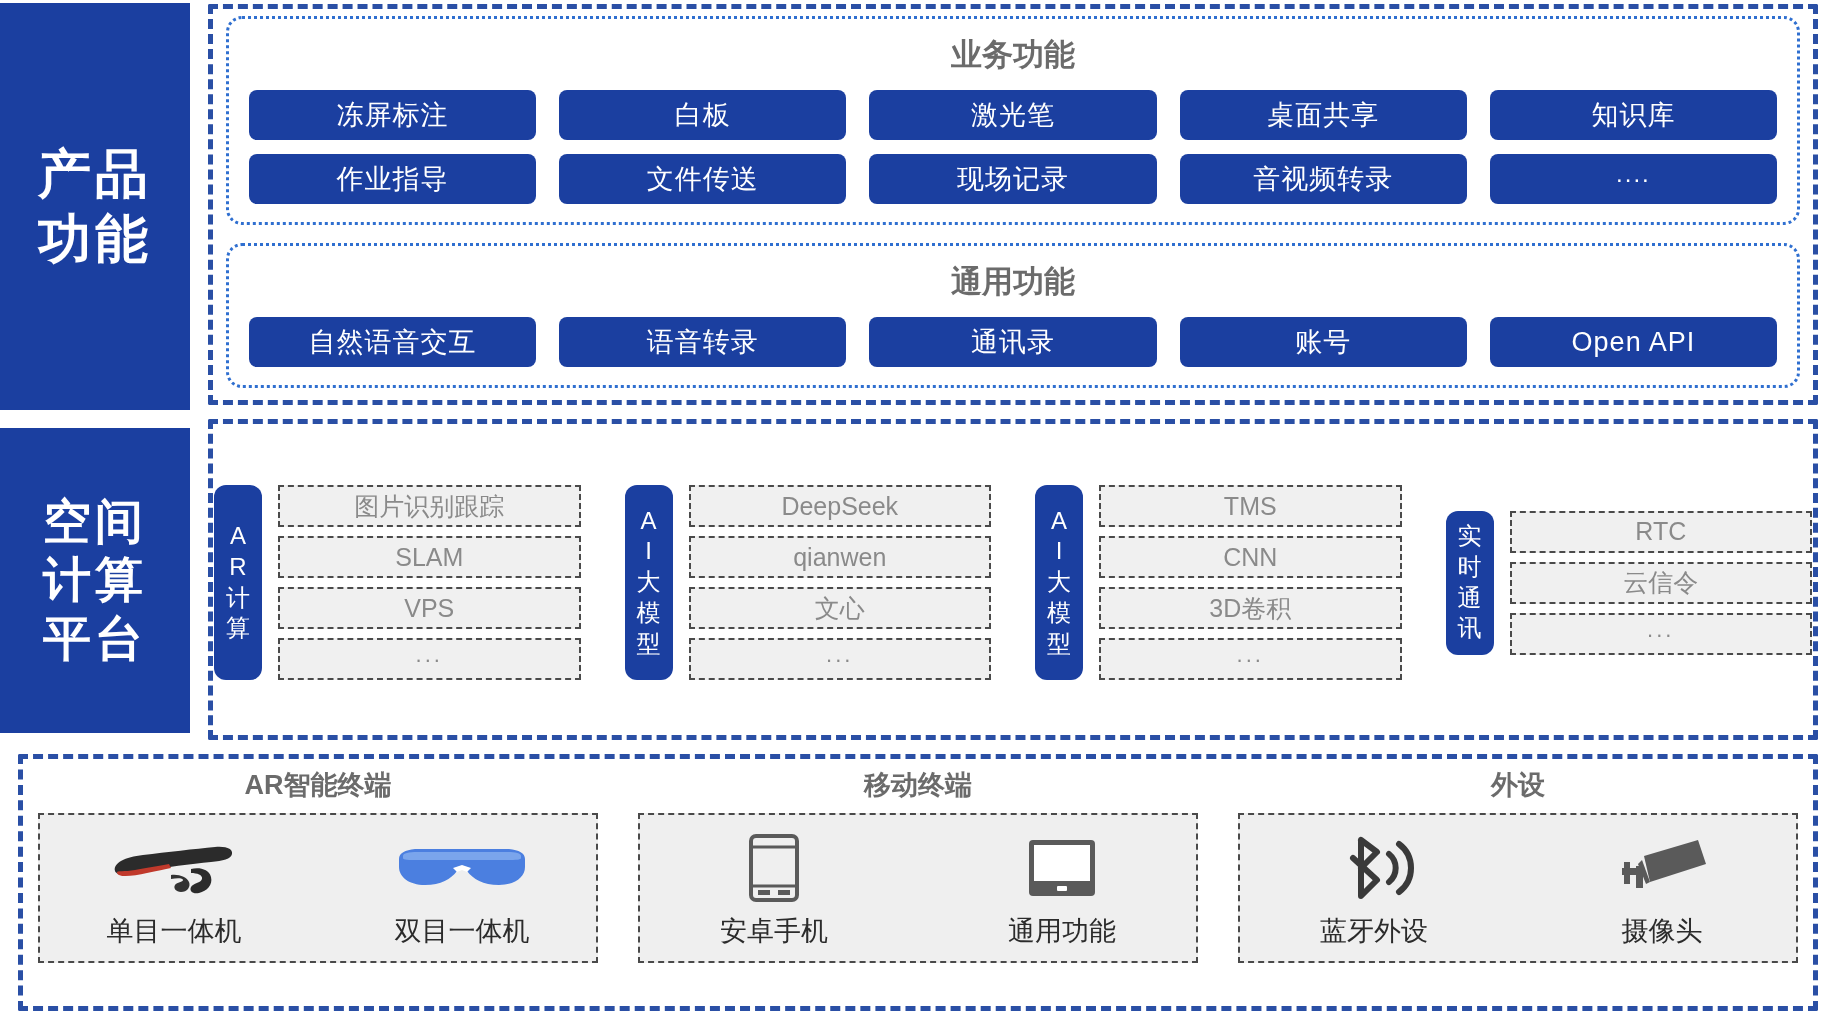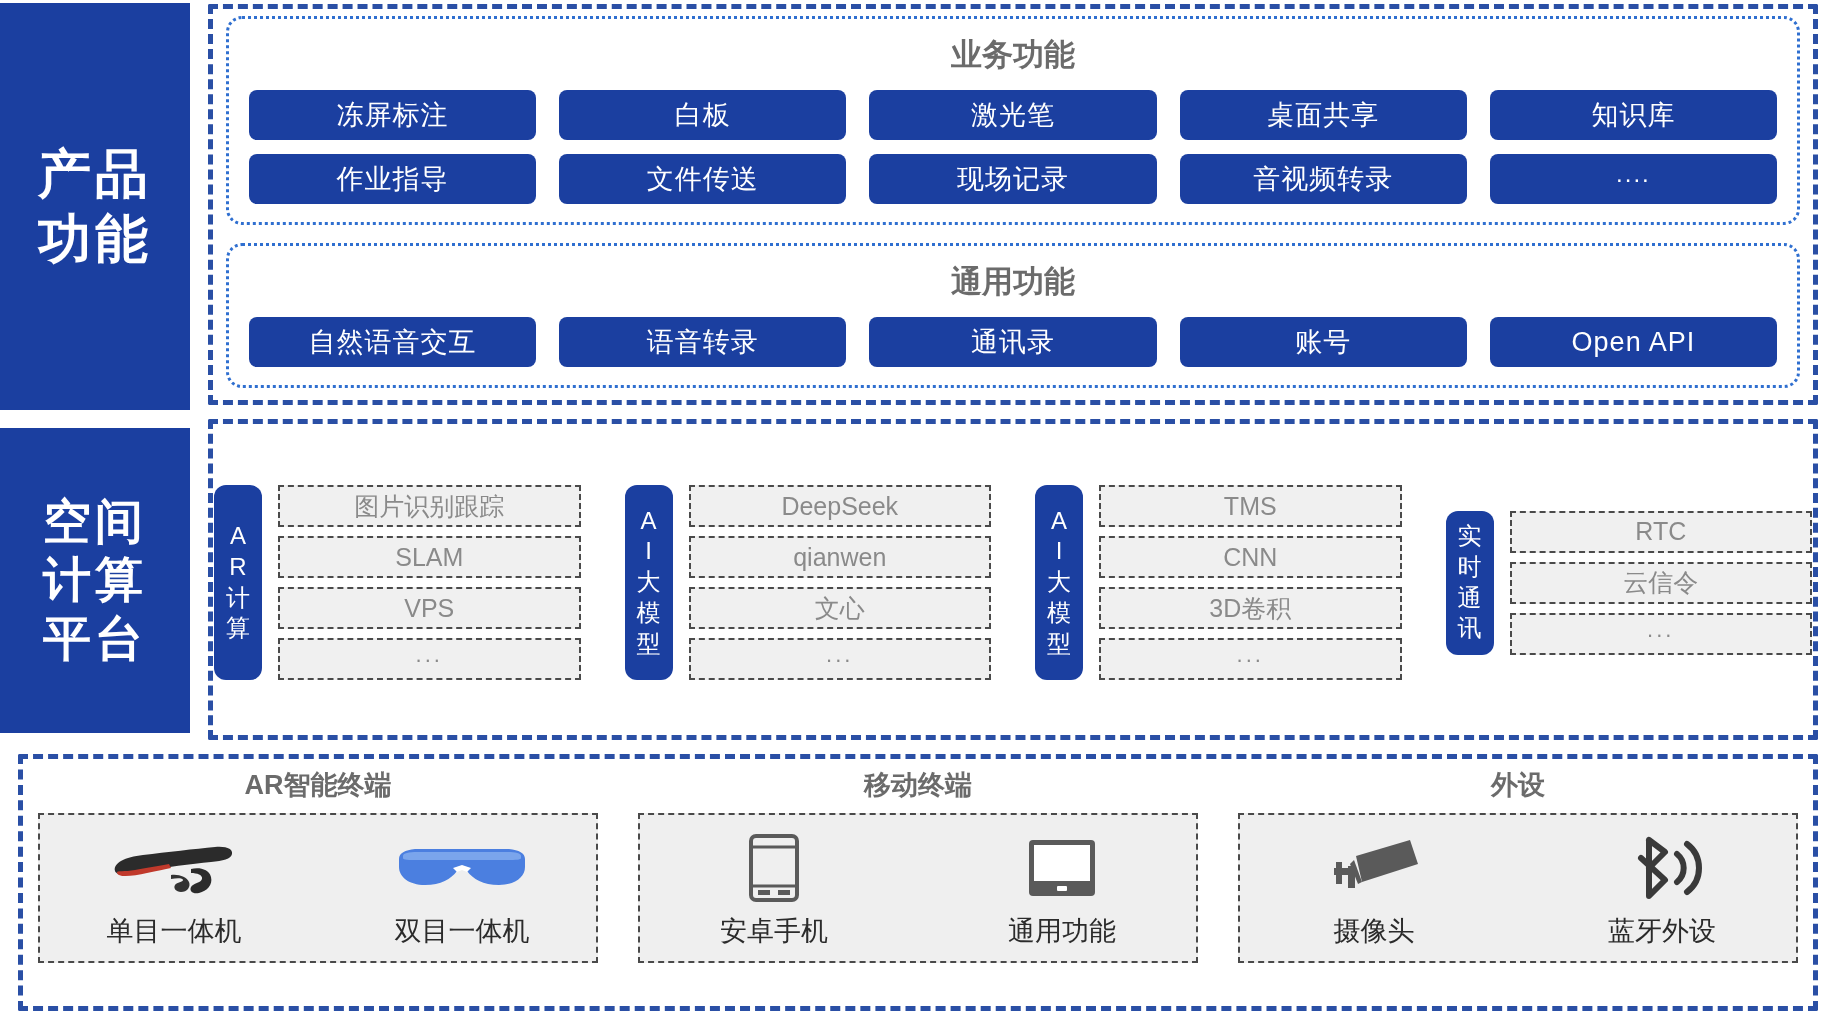--- a/index.html
+++ b/index.html
@@ -400,40 +400,40 @@
                 <div class="dev-label">通用功能</div>
               </div>
             </div>
           </div>
 
           <div class="term-col">
             <div class="term-title">外设</div>
             <div class="term-box">
               <div class="dev">
                 <div class="dev-icon">
+                  <svg width="86" height="72" viewBox="0 0 86 72">
+                    <path d="M30 8 L30 64 L46 48 L22 26 M30 36 L46 20 L30 8" fill="none" stroke="#3a3a3a" stroke-width="6" stroke-linejoin="round" stroke-linecap="round"></path>
+                    <path d="M58 22 A18 18 0 0 1 58 50" fill="none" stroke="#3a3a3a" stroke-width="6" stroke-linecap="round"></path>
+                    <path d="M68 12 A30 30 0 0 1 68 60" fill="none" stroke="#3a3a3a" stroke-width="6" stroke-linecap="round"></path>
+                  </svg>
+                </div>
+                <div class="dev-label">蓝牙外设</div>
+              </div>
+              <div class="dev">
+                <div class="dev-icon">
                   <svg width="96" height="72" viewBox="0 0 96 72">
                     <path d="M30 24 L84 8 L92 32 L36 50 Z" fill="#5a5a5a"></path>
                     <path d="M28 28 L36 50 L32 52 L24 32 Z" fill="#5a5a5a"></path>
                     <rect x="22" y="34" width="7" height="22" fill="#5a5a5a"></rect>
                     <rect x="8" y="36" width="16" height="7" fill="#5a5a5a"></rect>
                     <rect x="10" y="30" width="6" height="22" fill="#5a5a5a"></rect>
                   </svg>
                 </div>
                 <div class="dev-label">摄像头</div>
               </div>
-              <div class="dev">
-                <div class="dev-icon">
-                  <svg width="86" height="72" viewBox="0 0 86 72">
-                    <path d="M30 8 L30 64 L46 48 L22 26 M30 36 L46 20 L30 8" fill="none" stroke="#3a3a3a" stroke-width="6" stroke-linejoin="round" stroke-linecap="round"></path>
-                    <path d="M58 22 A18 18 0 0 1 58 50" fill="none" stroke="#3a3a3a" stroke-width="6" stroke-linecap="round"></path>
-                    <path d="M68 12 A30 30 0 0 1 68 60" fill="none" stroke="#3a3a3a" stroke-width="6" stroke-linecap="round"></path>
-                  </svg>
-                </div>
-                <div class="dev-label">蓝牙外设</div>
-              </div>
             </div>
           </div>
 
         </div>
       </div>
     </div>
   </div>
 
 </div>
 

